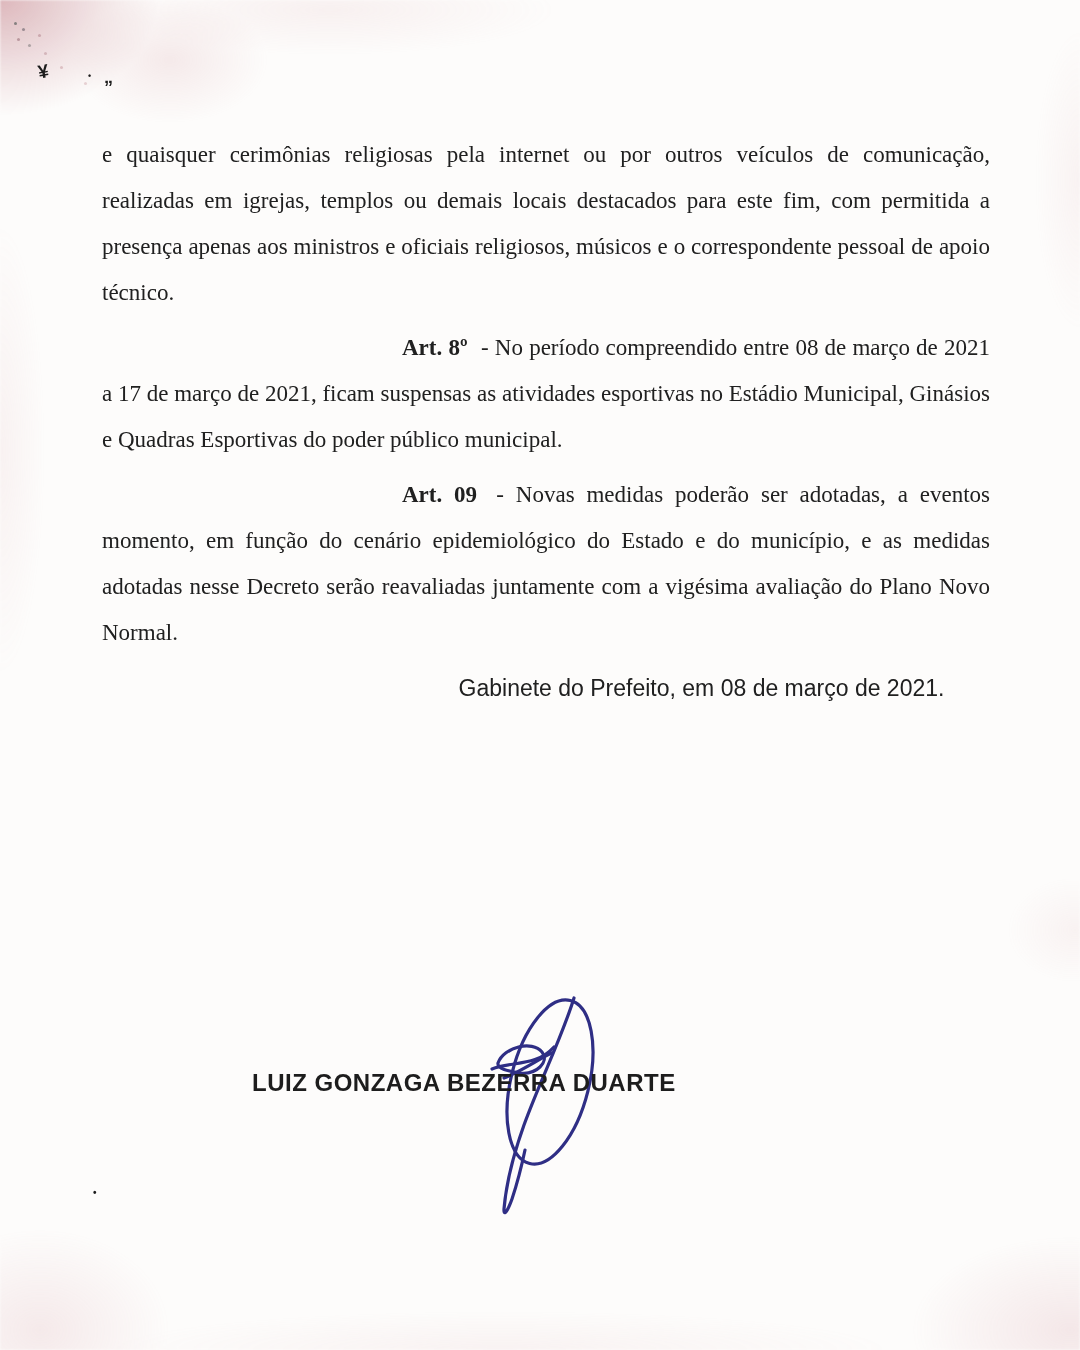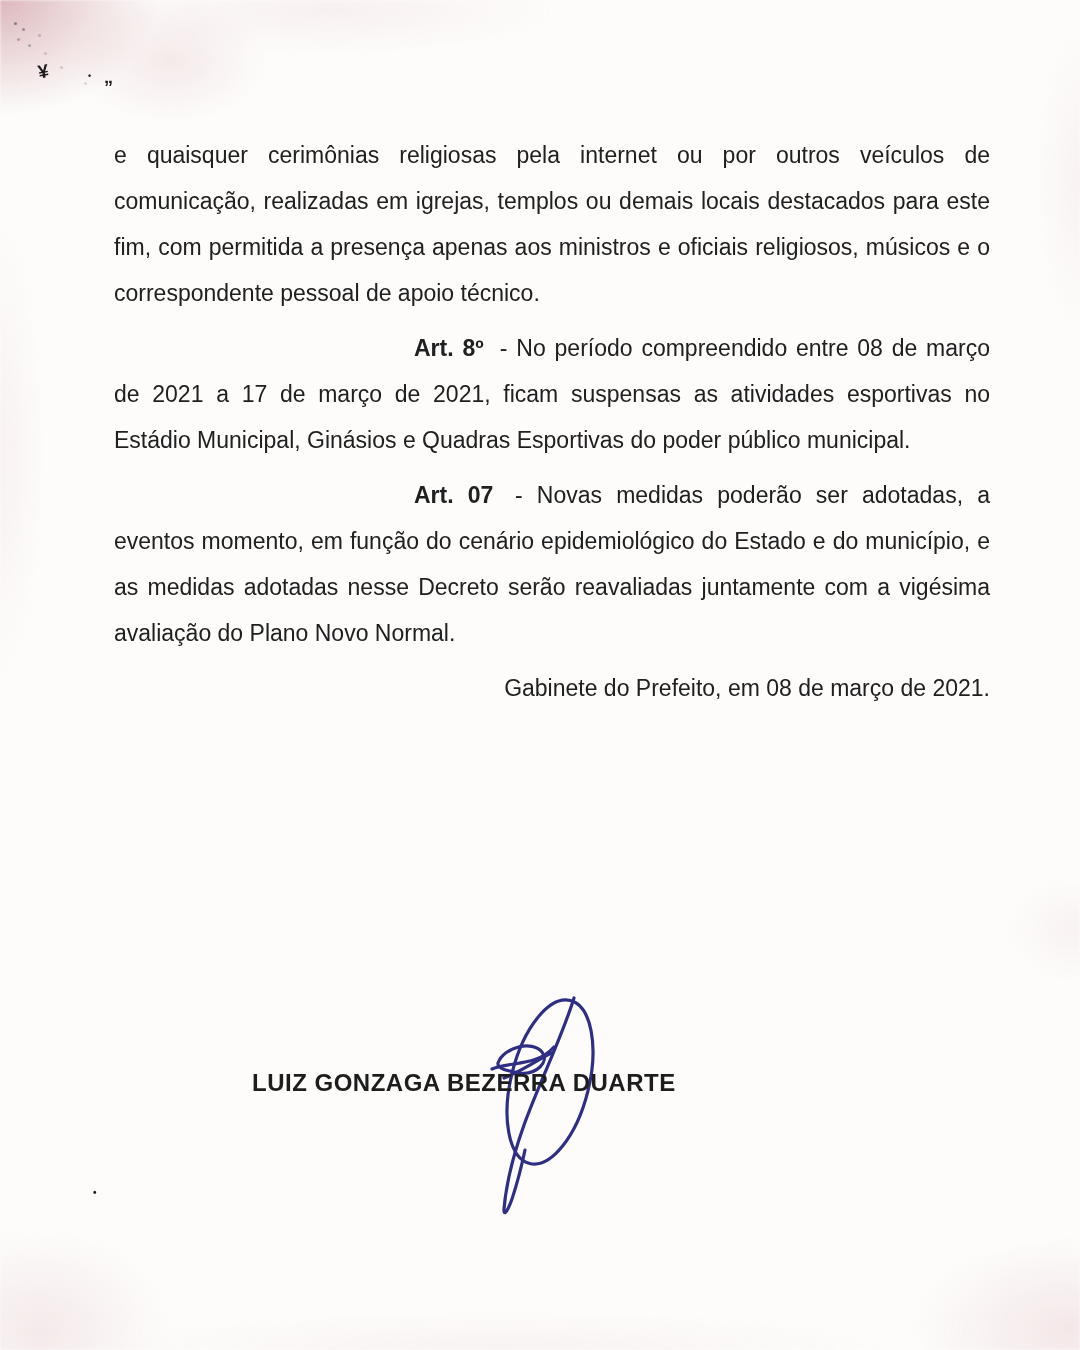--- a/index.html
+++ b/index.html
@@ -62,27 +62,27 @@
   
   .textblock {
     position: absolute;
     left: 98px;
     top: 132px;
     width: 892px;
     font-size: 23px;
     line-height: 46px;
     text-align: justify;
   }
-  .para { margin: 0 0 9px 16px; }
+  .para { margin: 0 0 9px 4px; font-family: Liberation Serif, serif; }
   .article { text-indent: 300px; }
   .article .alabel { font-weight: bold; }
   .article .abody  { margin-left: 0.32em; }
   .closing {
     margin: 0 0 0 315px;
-    text-align: right;
+    text-align: center;
   }
 
   
   .signature-svg {
     position: absolute;
     left: 440px;
     top: 985px;
     width: 210px;
     height: 245px;
   }
@@ -116,21 +116,21 @@
 
     <p class="para intro">e quaisquer cerimônias religiosas pela internet ou por outros veículos de comunicação, realizadas em igrejas, templos ou demais locais destacados para este fim, com permitida a presença apenas aos ministros e oficiais religiosos, músicos e o correspondente pessoal de apoio técnico.</p>
 
 
     <p class="para article">
       <span class="alabel">Art. 8º</span>
       <span class="abody">- No período compreendido entre 08 de março de 2021 a 17 de março de 2021, ficam suspensas as atividades esportivas no Estádio Municipal, Ginásios e Quadras Esportivas do poder público municipal.</span>
     </p>
 
     <p class="para article">
-      <span class="alabel">Art. 07</span>
+      <span class="alabel">Art. 09</span>
       <span class="abody">- Novas medidas poderão ser adotadas, a eventos momento, em função do cenário epidemiológico do Estado e do município, e as medidas adotadas nesse Decreto serão reavaliadas juntamente com a vigésima avaliação do Plano Novo Normal.</span>
     </p>
 
 
     <p class="closing">Gabinete do Prefeito, em 08 de março de 2021.</p>
   </div>
 
   <svg class="signature-svg" viewBox="0 0 210 245" fill="none" stroke="#24247f" stroke-width="3.2" stroke-linecap="round" stroke-linejoin="round" opacity="0.95">
 
     <ellipse cx="110" cy="97" rx="39" ry="84" transform="rotate(14 110 97)"></ellipse>

